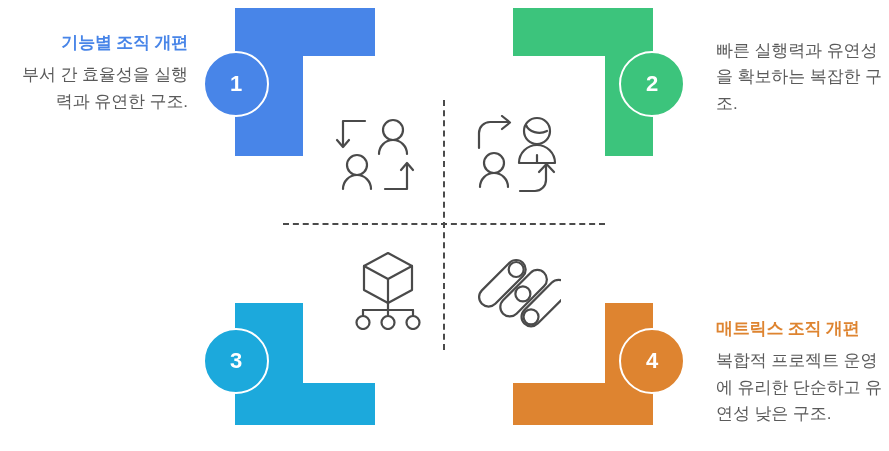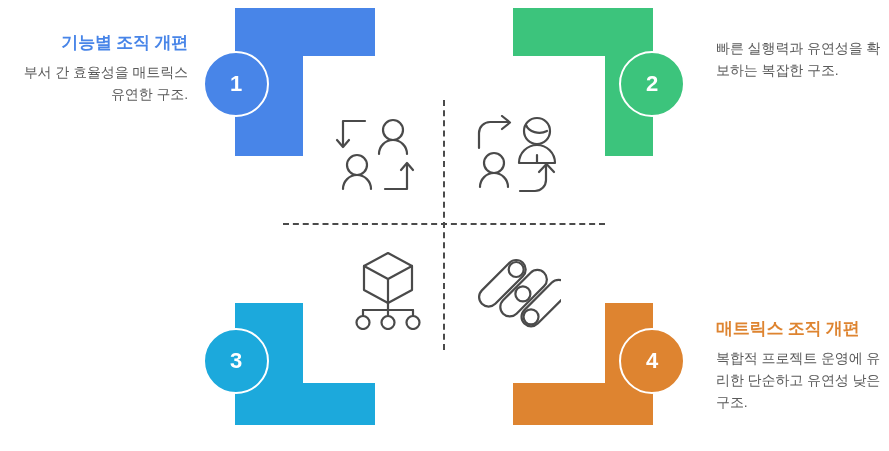--- a/index.html
+++ b/index.html
@@ -50,21 +50,21 @@
   }
   .txt h3 {
     margin: 0 0 9px 0;
     font-size: 17px;
     font-weight: bold;
     line-height: 1.25;
     letter-spacing: -0.2px;
   }
   .txt p {
     margin: 0;
-    font-size: 14px;
+    font-size: 17px;
     line-height: 1.55;
     color: #5a5a5a;
     letter-spacing: -0.1px;
   }
   .align-right { text-align: right; }
   .align-left  { text-align: left; }
 
   
   .divider {
     position: absolute;
@@ -92,21 +92,21 @@
 
   <div class="block" style="left:235px; top:8px; width:140px; height:48px; background:#4885e8;"></div>
   <div class="bar" style="left:235px; top:56px; width:68px; height:100px; background:#4885e8;"></div>
 
   <div class="badge" style="left:203px; top:51px; background:#4885e8;">
     <span>1</span>
   </div>
 
   <div class="txt align-right" style="left:8px; top:32px; width:180px;">
     <h3 style="color:#4885e8;">기능별 조직 개편</h3>
-    <p>부서 간 효율성을 매트릭스 유연한 구조.</p>
+    <p>부서 간 효율성을 실행력과 유연한 구조.</p>
   </div>
 
   <div class="block" style="left:513px; top:8px; width:140px; height:48px; background:#3cc47c;"></div>
   <div class="bar" style="left:605px; top:56px; width:48px; height:100px; background:#3cc47c;"></div>
 
   <div class="badge" style="left:619px; top:51px; background:#3cc47c;">
     <span>2</span>
   </div>
 
   <div class="txt align-left" style="left:716px; top:38px; width:170px;">

